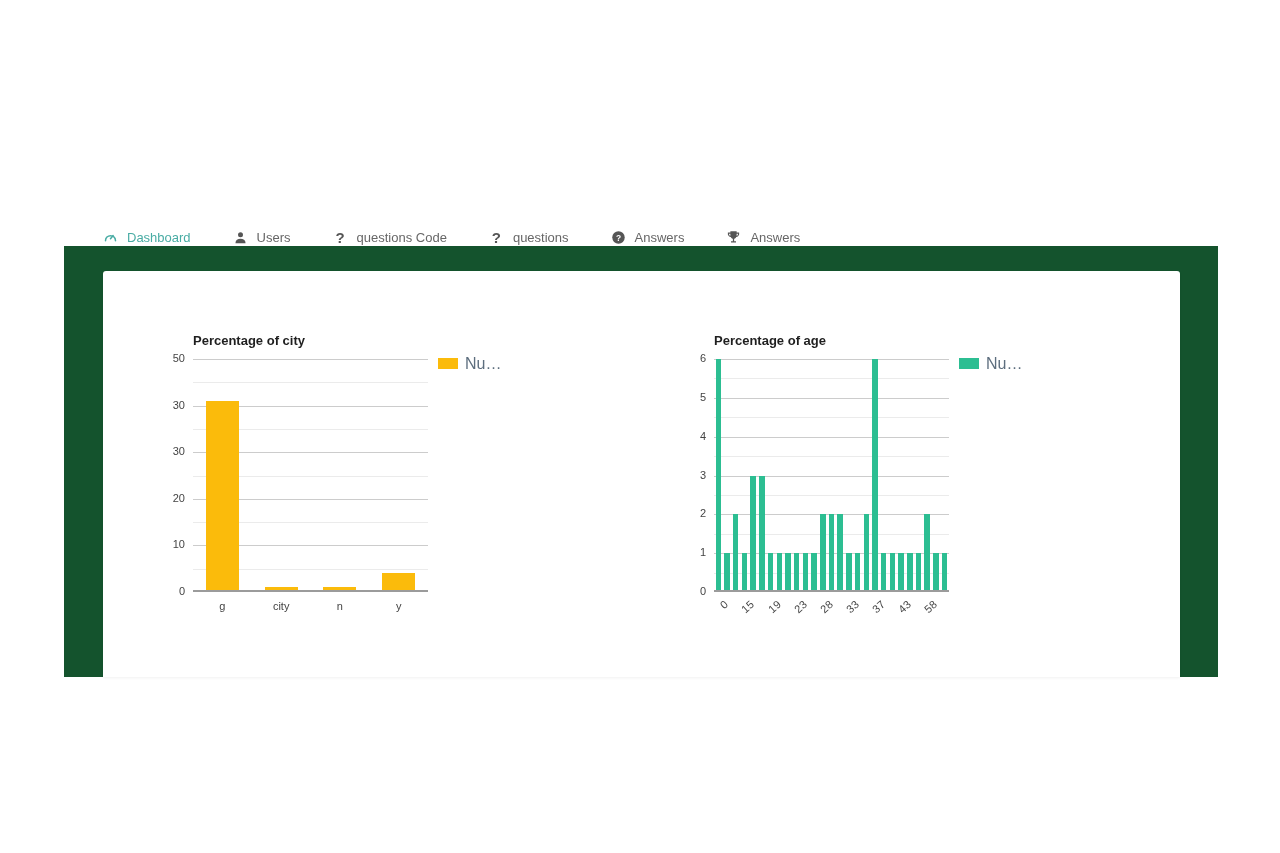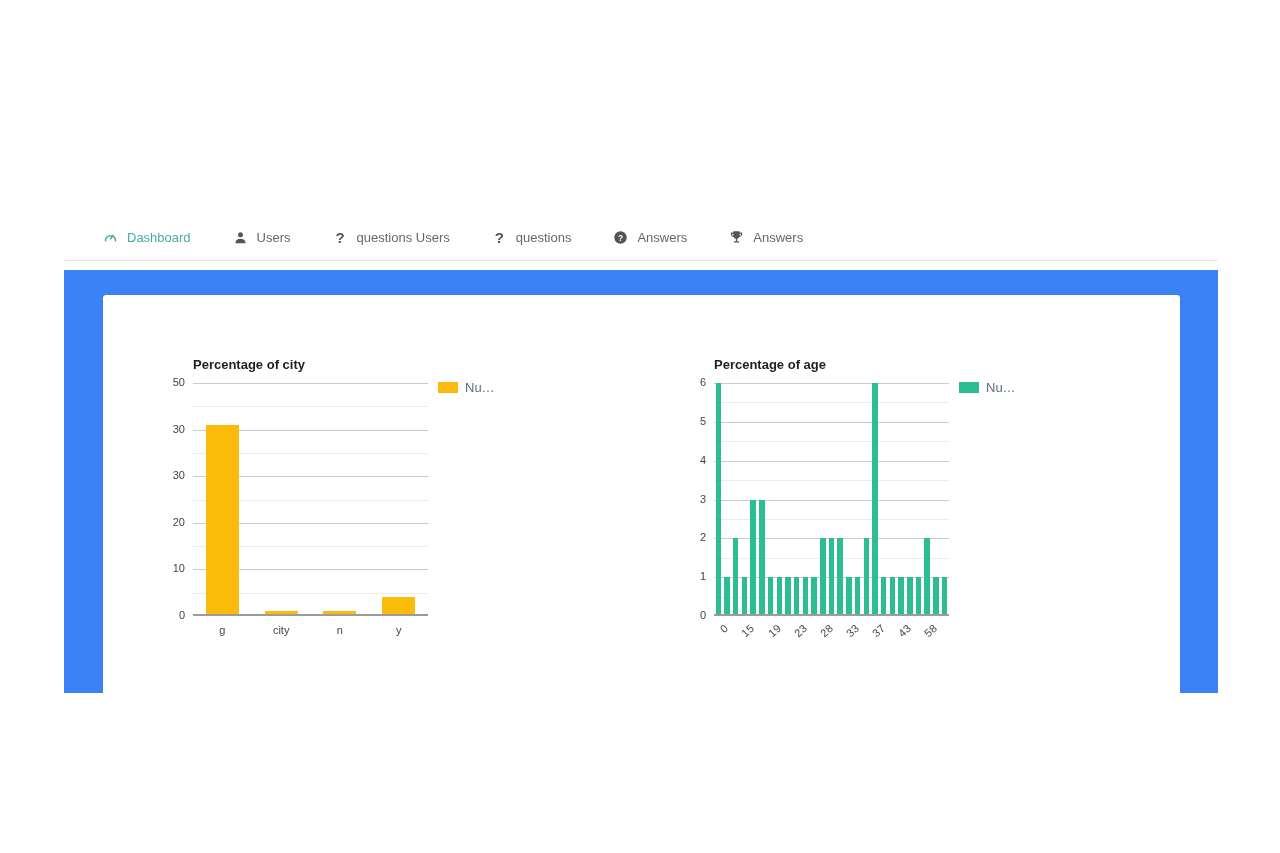--- a/index.html
+++ b/index.html
@@ -25,41 +25,41 @@
   
   .nav{position:absolute;left:0;top:57px;width:100%;height:46px;background:#fff;
     border-bottom:1px solid #e4e7e9;display:flex;align-items:center;padding-left:39px;
     gap:42px;box-sizing:border-box;}
   .nav-item{display:flex;align-items:center;gap:9px;font-size:13px;color:#676767;cursor:pointer;}
   .nav-item .nicon{width:15px;height:15px;display:flex;align-items:center;justify-content:center;}
   .nav-item .qmark{font-size:15px;font-weight:bold;color:#555;line-height:15px;}
   .nav-item.active{color:#49ACA4;justify-content:flex-end;}
 
   
-  .content{position:absolute;left:0;top:112px;width:100%;height:431px;background:#3b82f6;}
+  .content{position:absolute;left:0;top:88px;width:100%;height:431px;background:#14532d;}
   .card{position:absolute;left:39px;top:25px;width:1077px;height:406px;background:#fff;
     border-radius:3px 3px 0 0;box-shadow:0 1px 3px rgba(0,0,0,0.06);}
 
   
   .chart{position:absolute;top:55px;width:430px;height:300px;}
   #chart-0{left:50px;} #chart-1{left:571px;}
   .chart-title{position:absolute;left:40px;top:7px;font-size:13px;font-weight:bold;color:#1f1f1f;}
   .plot{position:absolute;left:40px;top:33px;width:235px;height:233px;}
   .gridline{position:absolute;left:0;width:100%;height:1px;}
   .gridline.major{background:#cccccc;}
   .gridline.minor{background:#ebebeb;}
   .baseline{position:absolute;left:0;bottom:0;width:100%;height:2px;background:#9b9b9b;}
   .bar{position:absolute;bottom:2px;}
   .ytick{position:absolute;left:2px;width:30px;text-align:right;font-size:11px;color:#444;}
   .xlab{position:absolute;top:274px;font-size:11px;color:#444;text-align:center;}
   .xlab-rot{position:absolute;top:272px;width:36px;text-align:right;font-size:11px;color:#444;
     transform-origin:100% 0;transform:rotate(-42deg);white-space:nowrap;}
   .legend{position:absolute;left:285px;top:31px;display:flex;align-items:flex-start;gap:7px;}
   .legend-swatch{width:20px;height:11px;margin-top:1px;}
-  .legend-label{font-size:13px;color:#5d6e7e;line-height:13px;}
+  .legend-label{font-size:16px;color:#5d6e7e;line-height:13px;}
 </style>
 </head>
 <body>
 
 <div class="app">
 
 
   <div class="nav">
     <div class="nav-item active">
       <span class="nicon">
@@ -76,21 +76,21 @@
           <circle cx="12" cy="7.5" r="4"></circle>
             <path d="M4 20.5c0-4.2 3.6-6.6 8-6.6s8 2.4 8 6.6V21H4v-.5z"></path>
         </svg>
       </span>
       <span>Users</span>
     </div>
     <div class="nav-item">
       <span class="nicon">
           <span class="qmark">?</span>
         </span>
-      <span>questions Users</span>
+      <span>questions Code</span>
     </div>
     <div class="nav-item">
       <span class="nicon">
           <span class="qmark">?</span>
         </span>
       <span>questions</span>
     </div>
     <div class="nav-item">
       <span class="nicon">
         <svg viewBox="0 0 24 24">

